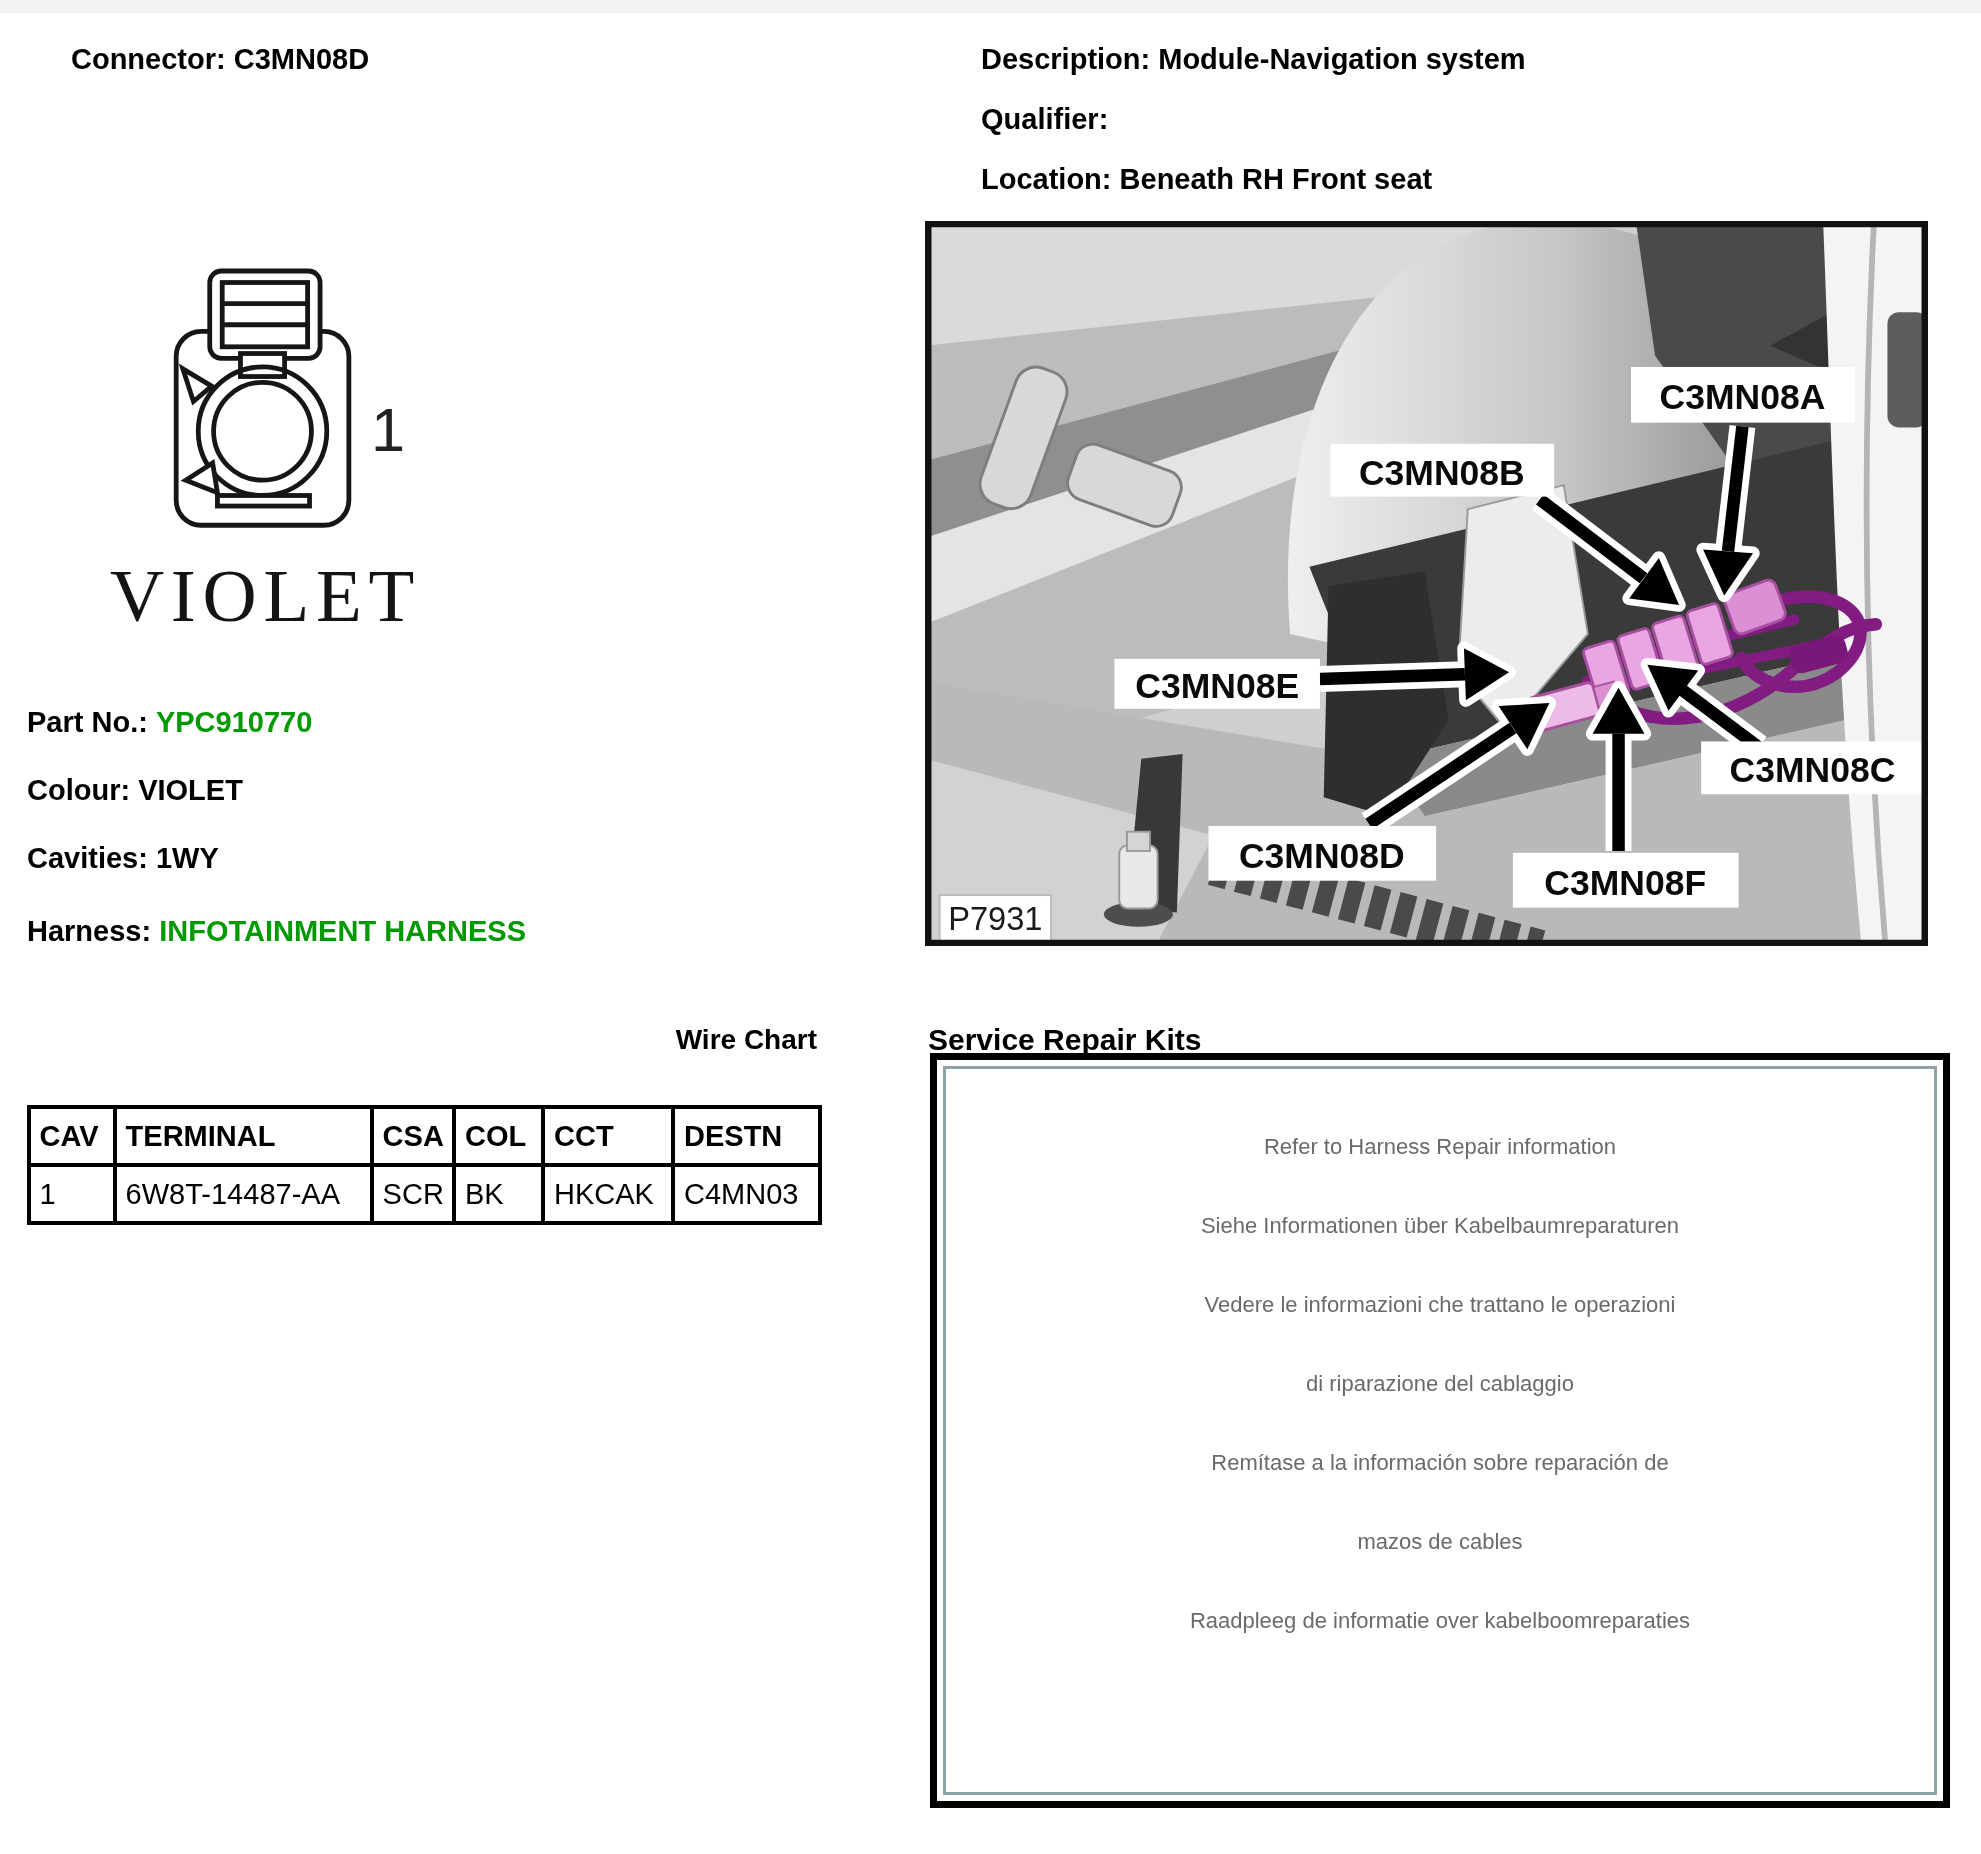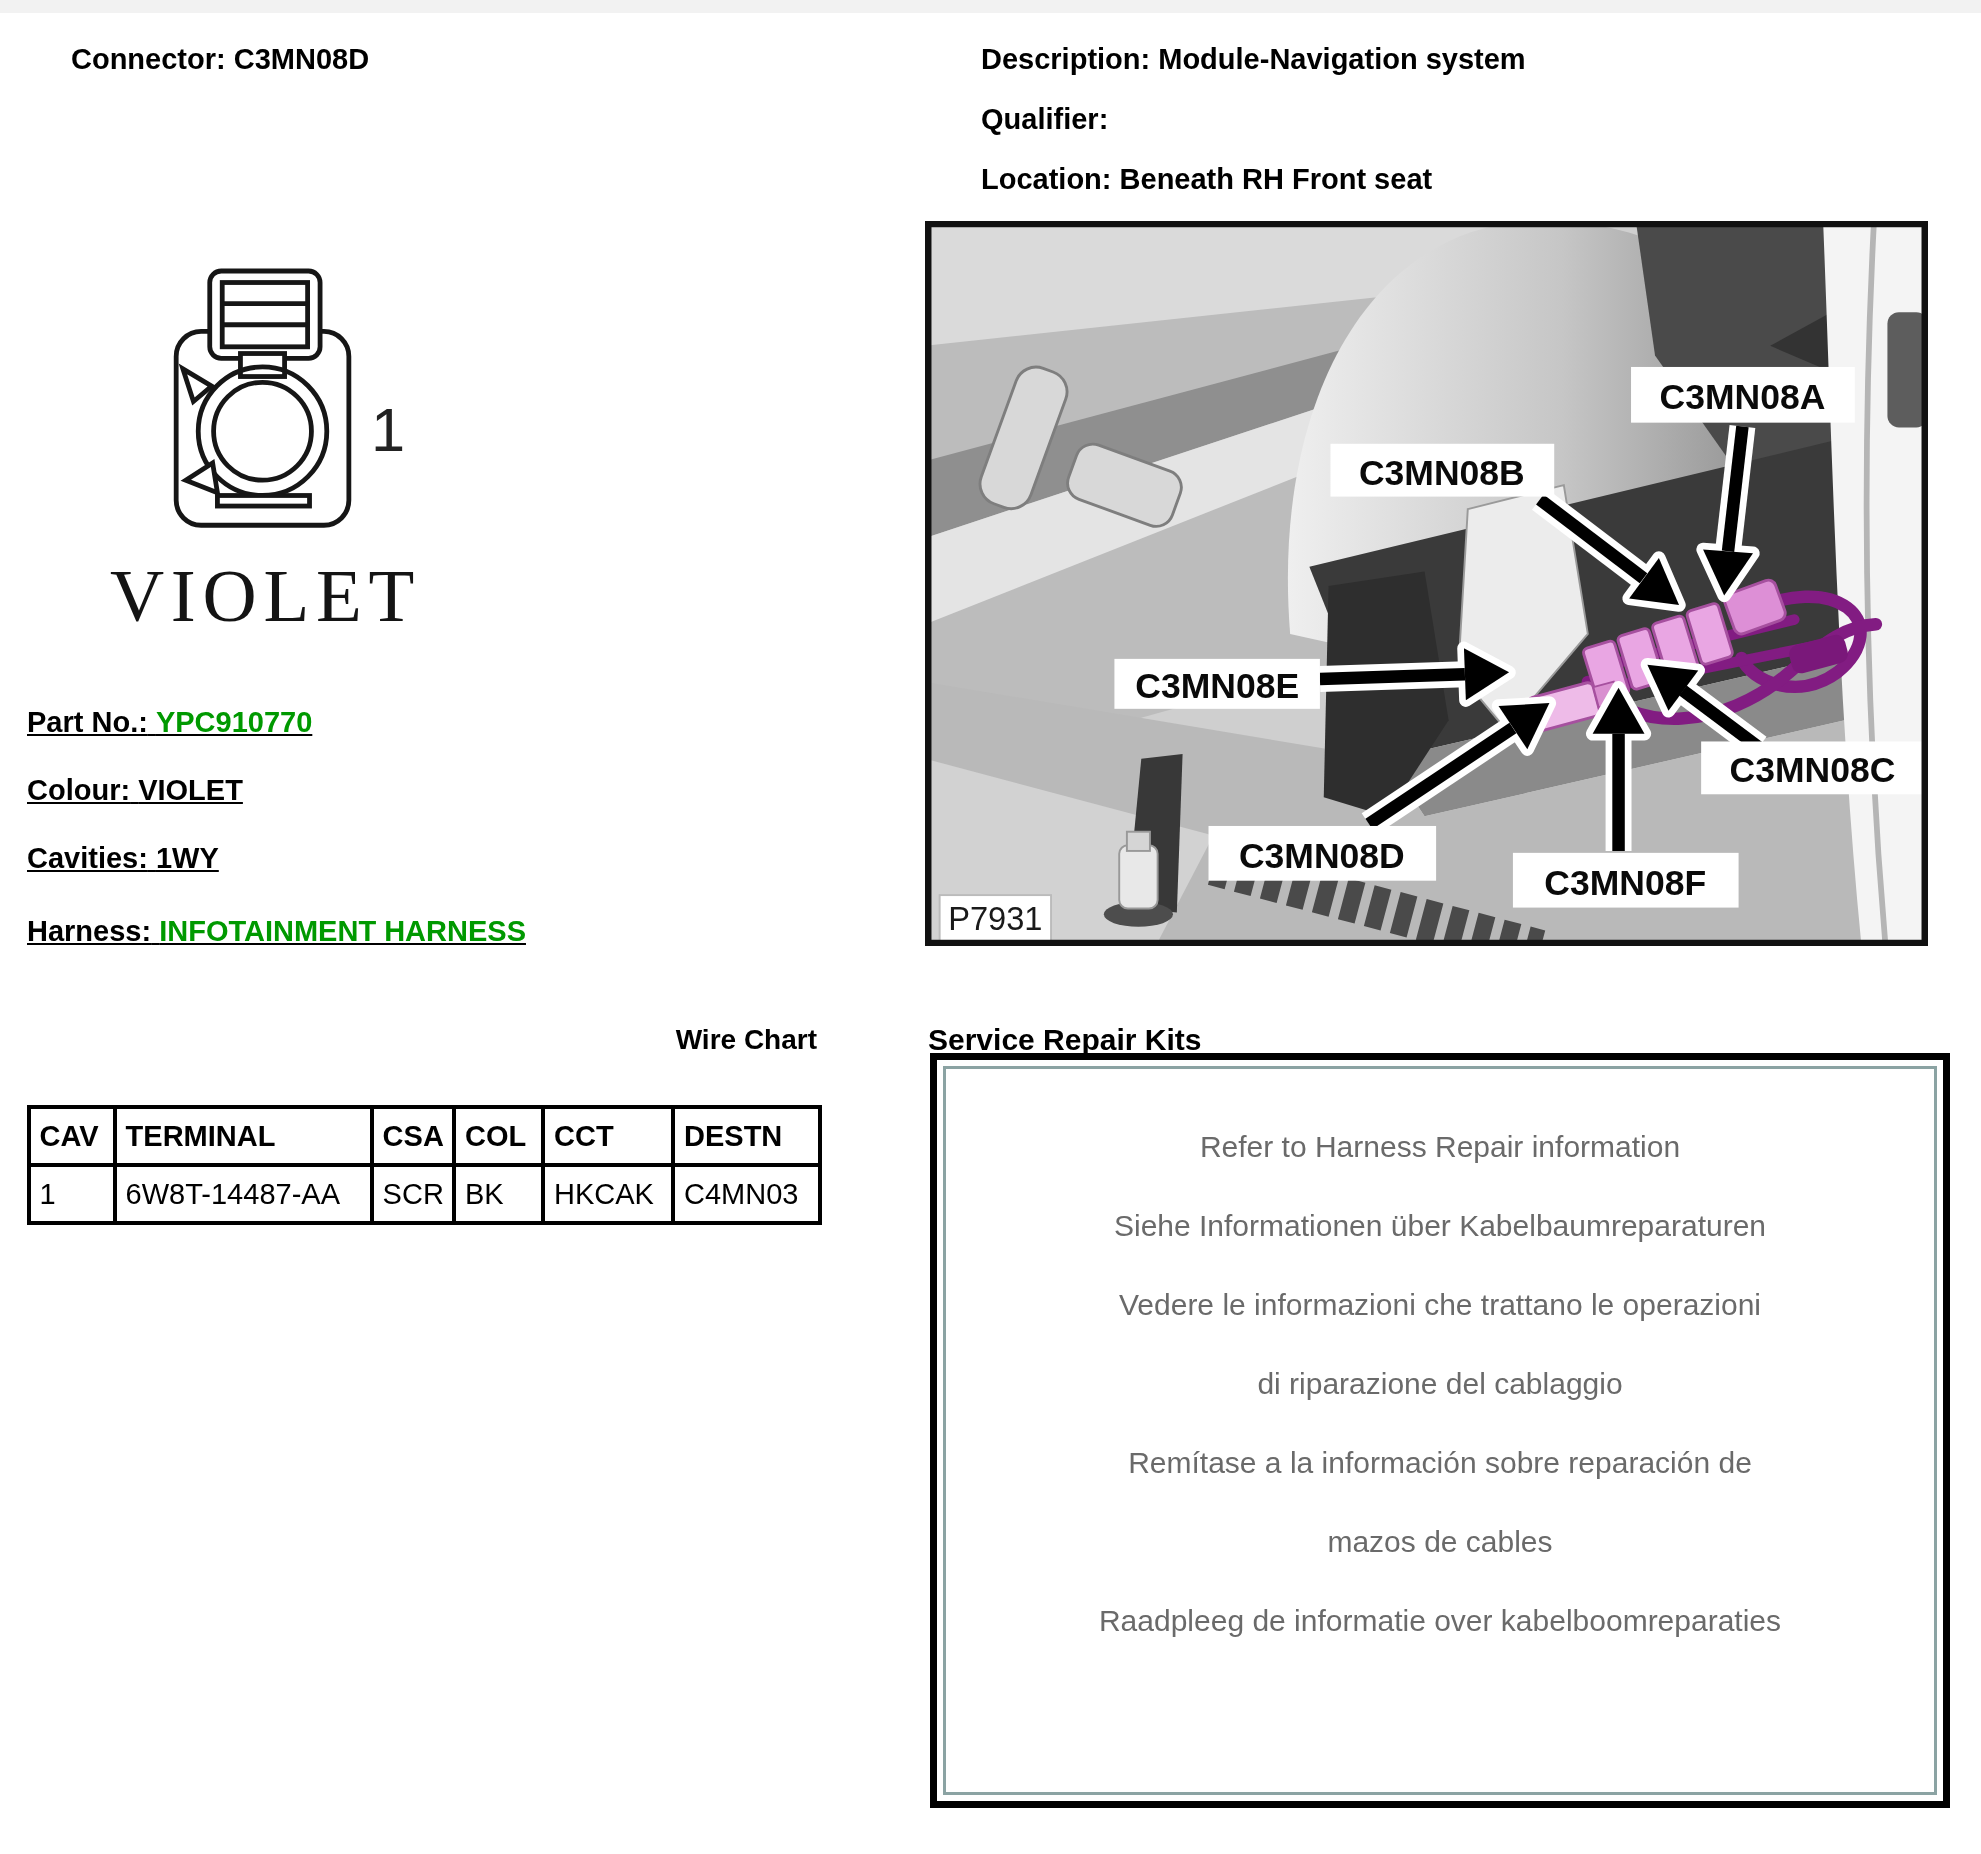--- a/index.html
+++ b/index.html
@@ -11,36 +11,36 @@
   #hdr-left{left:27px;top:29px;}
   #hdr-right{left:937px;top:29px;}
   
   #conn-svg{position:absolute;left:133px;top:200px;}
   .ln{fill:none;stroke:#161616;stroke-width:5;}
   .lnf{fill:#ffffff;stroke:#161616;stroke-width:5;}
   #violet-word{position:absolute;left:110px;top:553px;font-family:"Liberation Serif",serif;
         font-size:75px;font-weight:400;letter-spacing:6.7px;color:#141414;white-space:nowrap;}
   
   #part-info{position:absolute;left:27px;top:706px;}
-  .pi{font-size:29px;font-weight:bold;margin-bottom:35px;white-space:nowrap;text-decoration:underline;}
+  .pi{font-size:29px;font-weight:bold;margin-bottom:35px;white-space:nowrap;}
   .pi .green{color:#009900;}
   
   #wire-title{position:absolute;left:27px;top:1024px;width:790px;text-align:right;
         font-size:28px;font-weight:bold;}
   #wire-table{position:absolute;left:27px;top:1105px;border-collapse:collapse;}
   #wire-table td,#wire-table th{border:4.8px solid #000;font-size:29px;padding:0 8.6px;height:54px;
         text-align:left;vertical-align:middle;white-space:nowrap;}
   #wire-table th{font-weight:bold;}
   
   #srk-title{position:absolute;left:928px;top:999px;font-size:30px;font-weight:bold;margin-top:24px;}
   #srk-box{position:absolute;left:930px;top:1053px;width:1020px;height:755px;
         border:7.7px solid #000;background:#fff;box-sizing:border-box;}
   #srk-inner{position:absolute;left:5.8px;top:5.8px;right:5.8px;bottom:5.8px;
         border:3.8px solid #8ba3a3;box-sizing:border-box;padding-top:38px;}
-  .srk-line{font-size:30px;color:#6a6a6a;text-align:center;line-height:79px;white-space:nowrap;}
+  .srk-line{font-size:22px;color:#6a6a6a;text-align:center;line-height:79px;white-space:nowrap;}
   
   #photo{position:absolute;left:925px;top:221px;}
   .aw{stroke:#ffffff;stroke-width:27;stroke-linecap:butt;}
   .ab{stroke:#000000;stroke-width:13;stroke-linecap:butt;}
   .hw{fill:#ffffff;stroke:#ffffff;stroke-width:14;stroke-linejoin:round;}
   .hb{fill:#000000;}
   .callout-box{fill:#ffffff;}
   .callout-text{font-family:"Liberation Sans",sans-serif;font-size:37px;font-weight:bold;fill:#0a0a0a;}
   .fig-text{font-family:"Liberation Sans",sans-serif;font-size:34px;fill:#1a1a1a;}
   .wire{fill:none;stroke:#821c82;stroke-linecap:round;}

